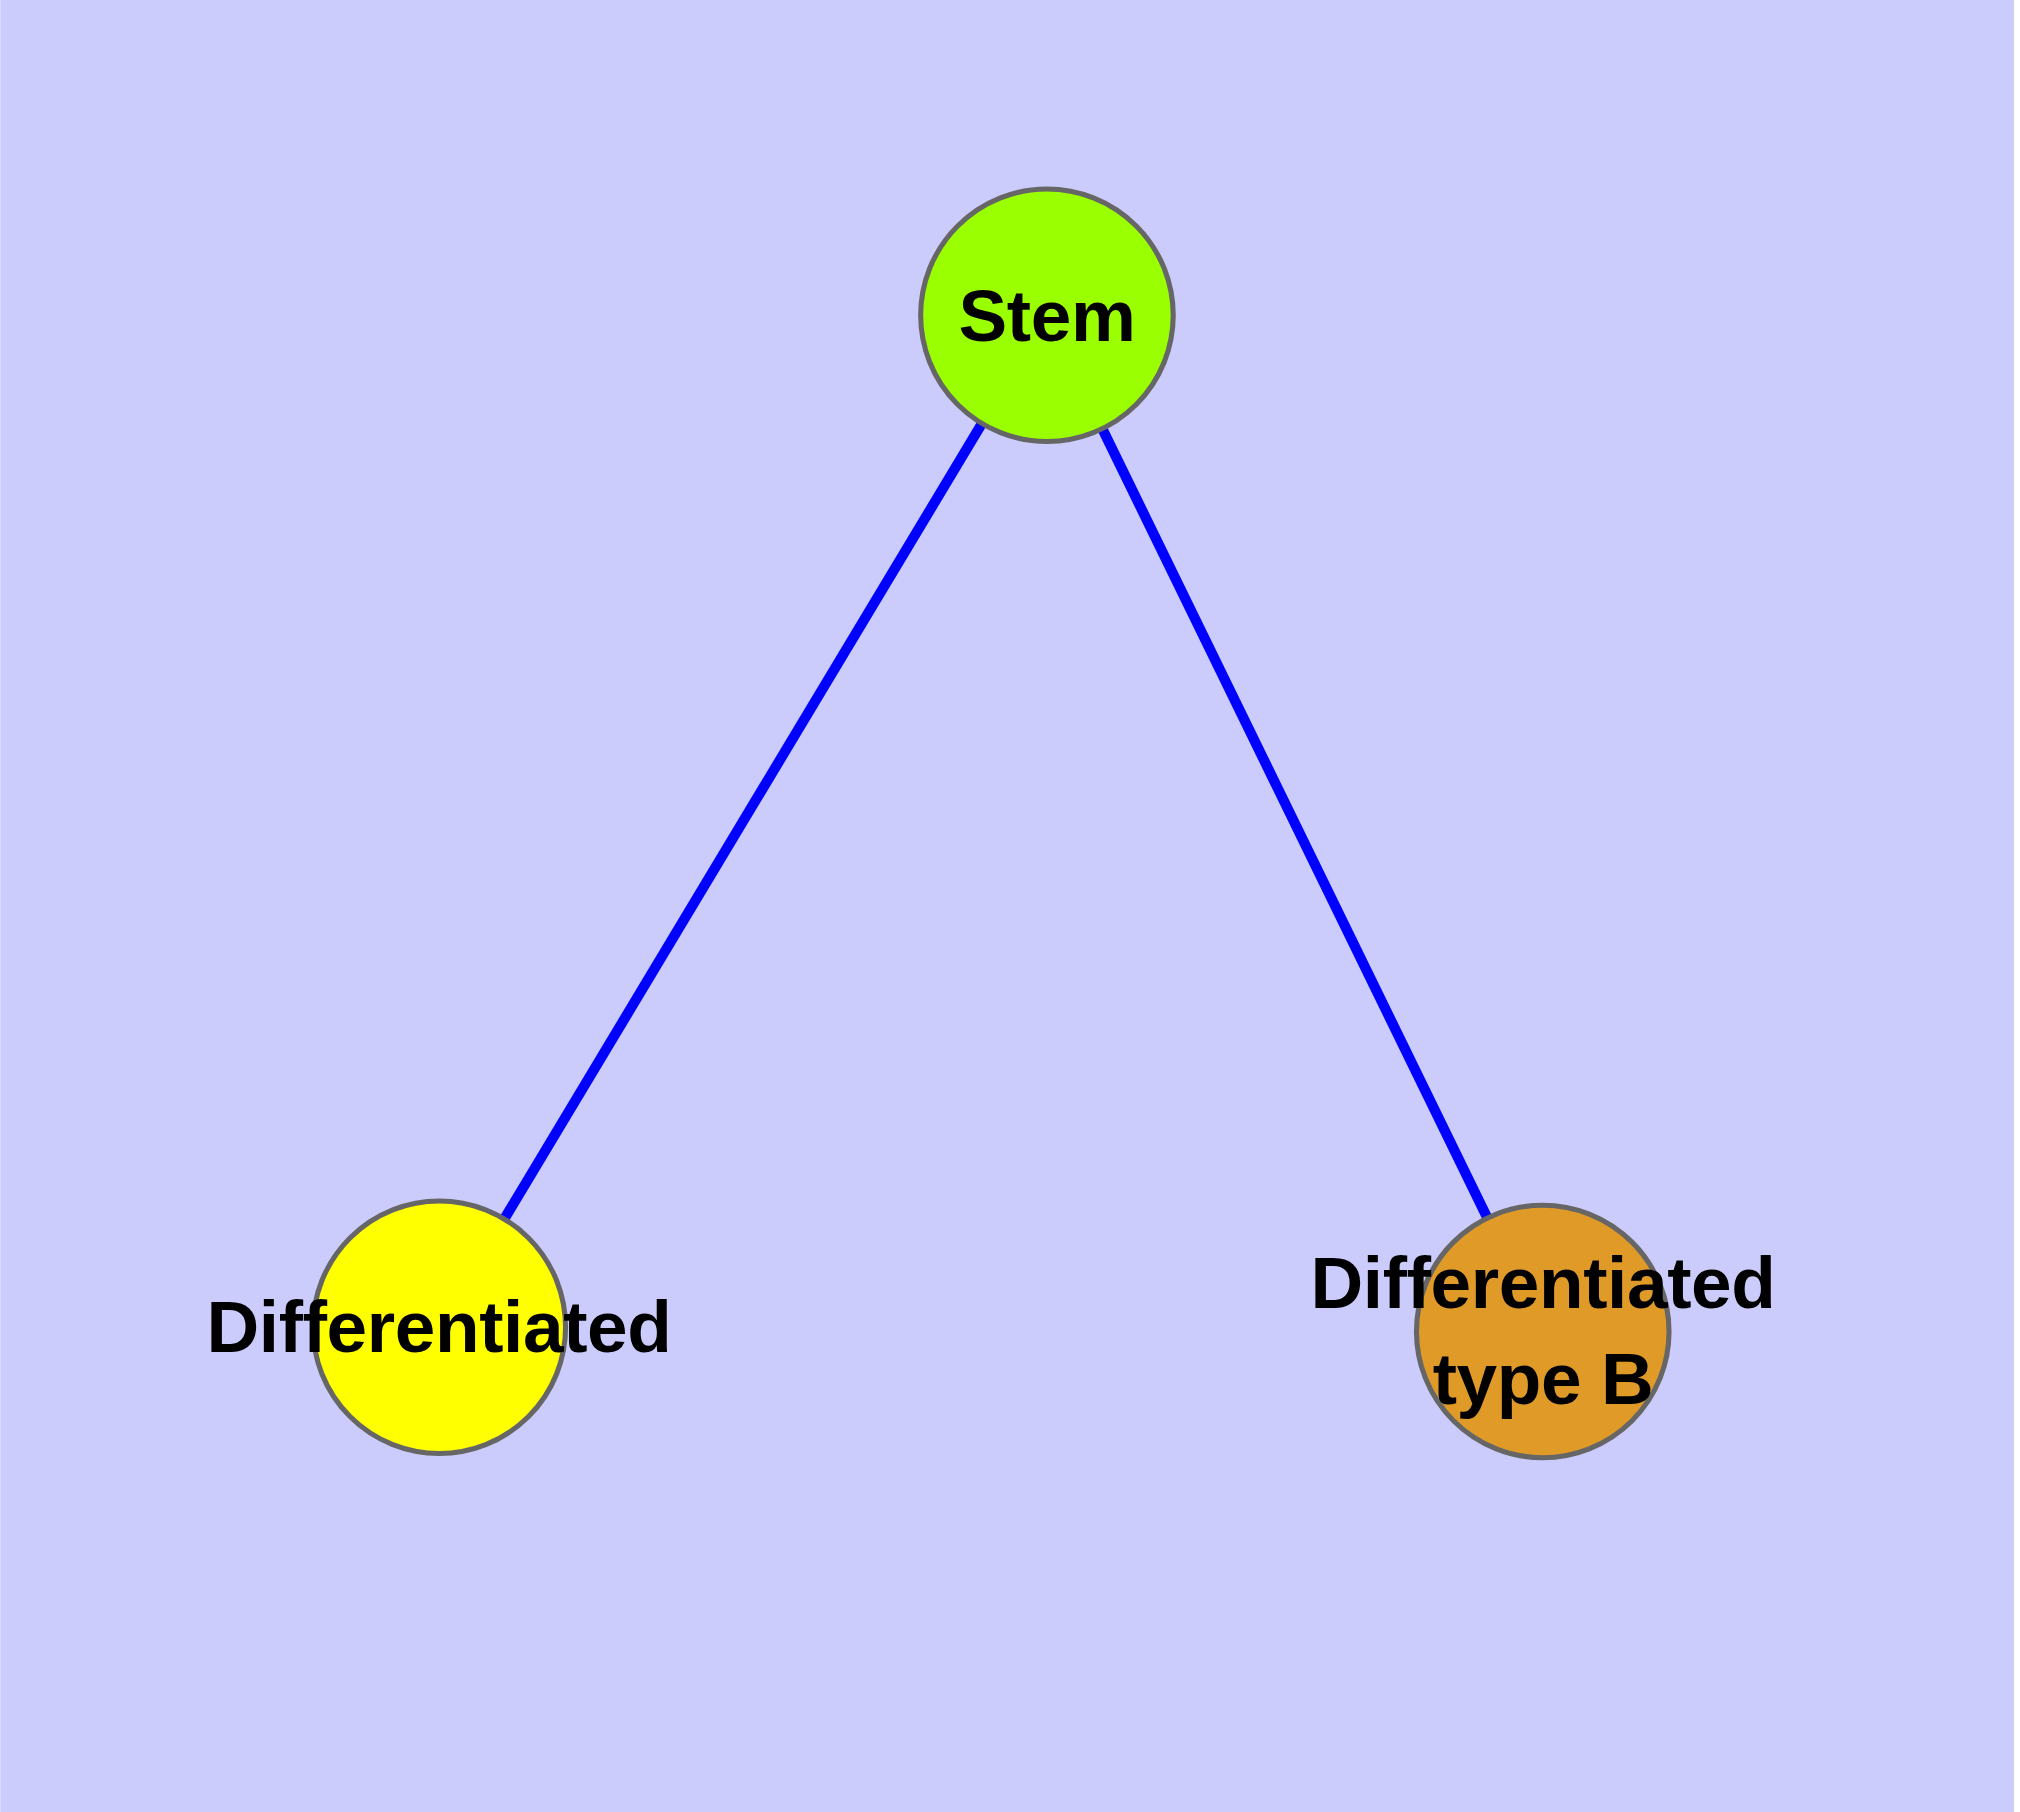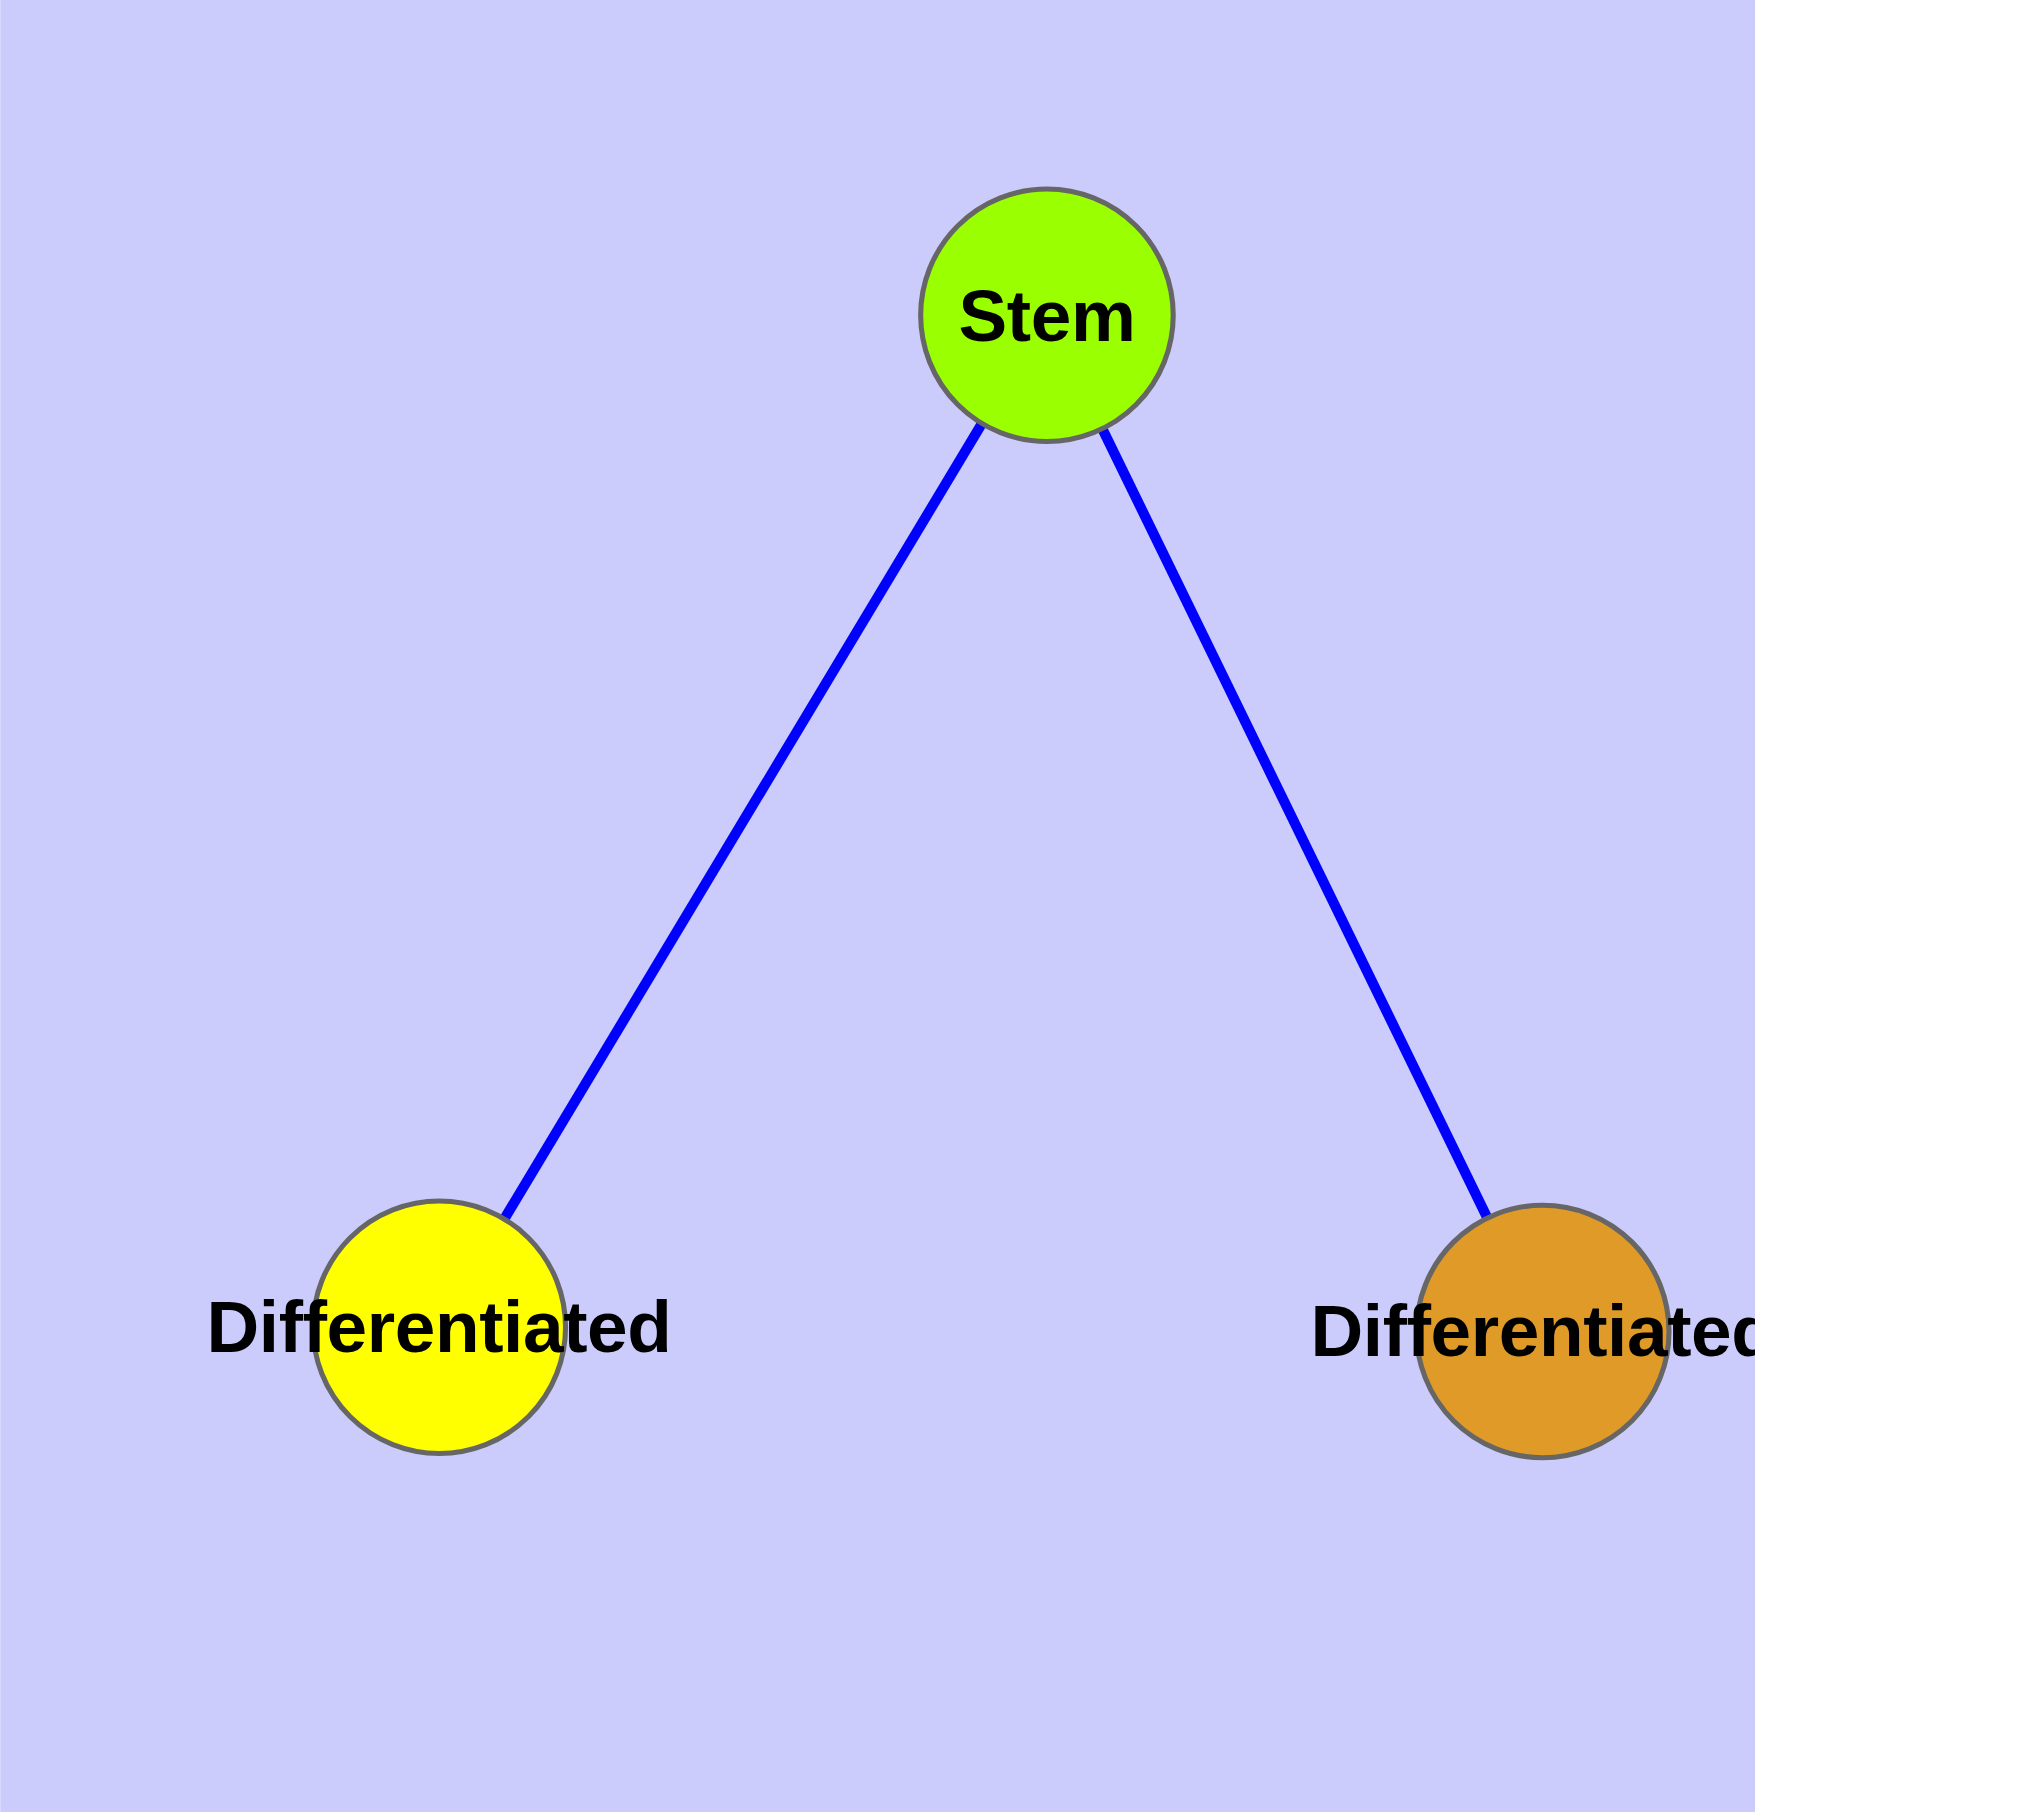--- a/index.html
+++ b/index.html
@@ -34,35 +34,35 @@
     letter-spacing: -0.4px;
     -webkit-font-smoothing: antialiased;
     pointer-events: none;
     transform: translate(-50%, -50%);
   }
   .node-label.single { line-height: 1.0; }
 </style>
 </head>
 <body>
 
-<div id="stage" style="width: 1755px; height: 1812px;">
+<div id="stage" style="width: 2014px; height: 1812px;">
 
   <svg id="graph-canvas" viewBox="0 0 2384 2138" xmlns="http://www.w3.org/2000/svg">
     <rect id="bg-rect" x="0" y="0" width="2384" height="2138" fill="#ccccfc"></rect>
     <g id="edge-layer">
         <line x1="1235" y1="372" x2="518" y2="1566" stroke="#0000ff" stroke-width="12" stroke-linecap="butt"></line>
         <line x1="1235" y1="372" x2="1820" y2="1571" stroke="#0000ff" stroke-width="12" stroke-linecap="butt"></line>
       </g>
     <g id="node-layer">
         <circle cx="1235" cy="372" r="149" fill="#9aff00" stroke="#666666" stroke-width="6"></circle>
         <circle cx="518" cy="1566" r="149" fill="#ffff00" stroke="#666666" stroke-width="6"></circle>
         <circle cx="1820" cy="1571" r="149" fill="#e09a28" stroke="#666666" stroke-width="6"></circle>
       </g>
   </svg>
 
   <div id="label-layer">
       <div class="node-label single" style="left: 1047px; top: 315px; font-size: 73px;"><span>Stem</span></div>
       <div class="node-label" style="left: 439px; top: 1327px; font-size: 73px;"><span>Differentiated</span><br></div>
-      <div class="node-label" style="left: 1543px; top: 1331px; font-size: 73px;"><span>Differentiated</span><br></div>
+      <div class="node-label" style="left: 1543px; top: 1331px; font-size: 73px;"><span>Differentiated</span><br><span>type B</span></div>
     </div>
 
 </div>
 
 
 </body></html>

